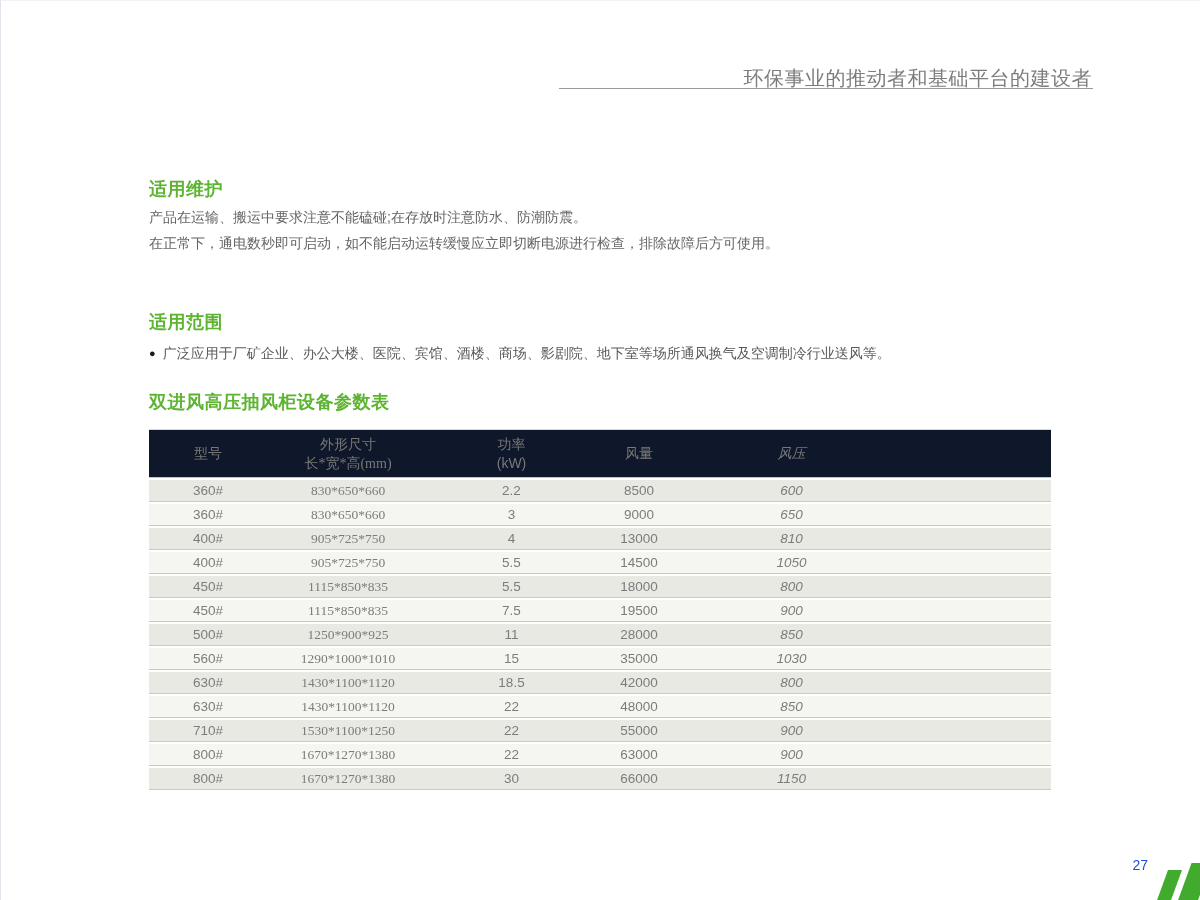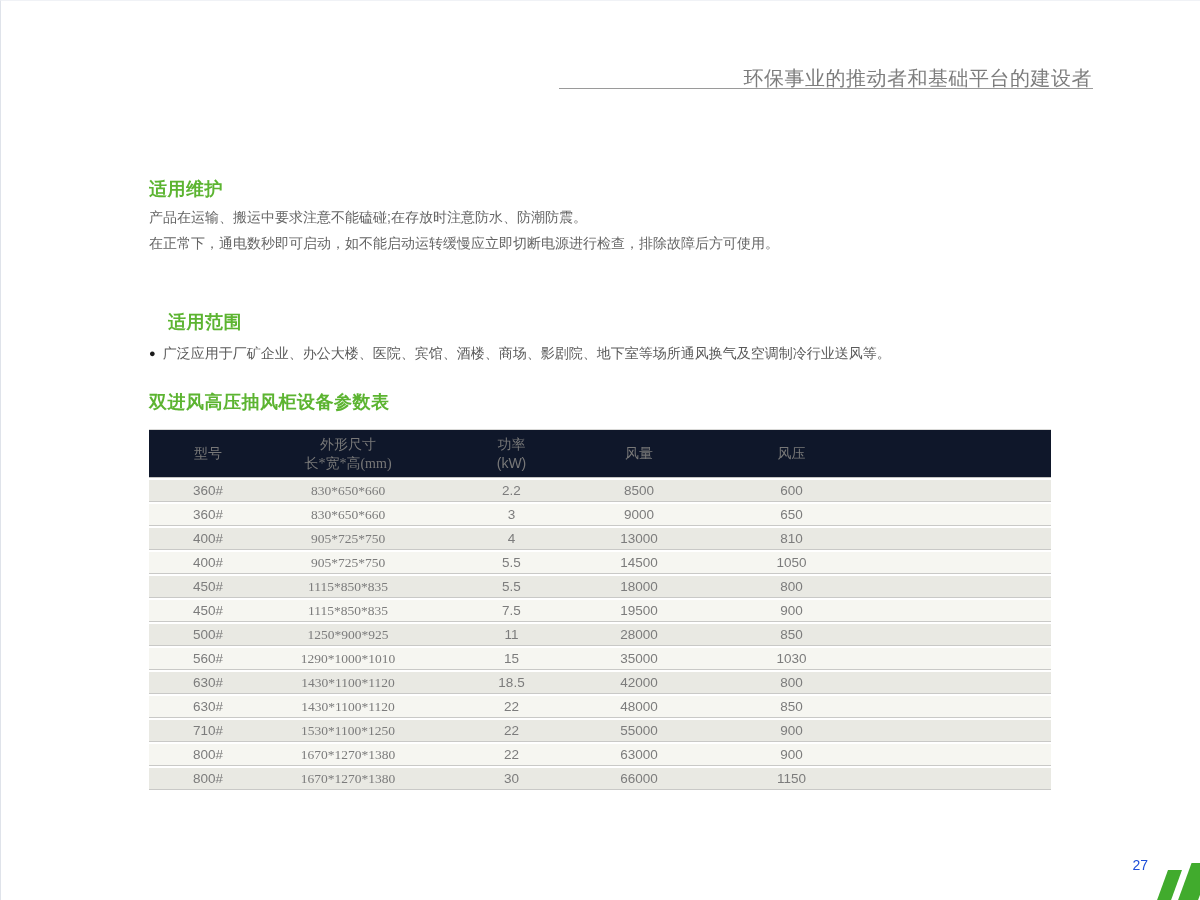--- a/index.html
+++ b/index.html
@@ -27,21 +27,21 @@
   }
   
   .content { position: absolute; left: 148px; top: 0; width: 902px; }
   .sec-h {
     position: absolute; left: 0; margin: 0;
     font-size: 18px; font-weight: bold;
     color: var(--accent-green, #5cb431);
     letter-spacing: 0.5px;
   }
   .h-maint { top: 176px; }
-  .h-scope { top: 309px; margin-left: 19px; }
+  .h-scope { top: 309px; }
   .h-table { top: 389px; }
   .paras {
     position: absolute; top: 203px; left: 0; width: 902px;
     font-size: 14px; color: #646464; line-height: 26px;
   }
   .paras p { margin: 0; }
   .bullet-row {
     position: absolute; top: 342px; left: 0; width: 902px;
     font-size: 14px; color: #5a5a5a; line-height: 20px;
   }
@@ -66,21 +66,21 @@
     margin-bottom: 2px;
     font-size: 13.5px; color: #7c7c7c;
   }
   .t-row:nth-child(odd) { background: #e9e9e3; }
   .t-row:nth-child(even) { background: #f6f6f1; }
   .cell { text-align: center; }
   .c1 { width: 118px; }
   .c2 { width: 162px; font-family: Liberation Serif, serif; }
   .c3 { width: 165px; }
   .c4 { width: 90px; }
-  .c5 { width: 215px; }
+  .c5 { width: 215px; font-style: italic; }
   .c6 { flex: 1; }
   .hcell { display: flex; flex-direction: column; justify-content: center; line-height: 19px; }
   
   .page-number {
     position: absolute; top: 856px; right: 52px;
     font-size: 14px; color: #1d4ed8;
   }
   .logo {
     position: absolute; right: 3px; bottom: -3px;
     display: flex; align-items: flex-end; gap: 7px;

